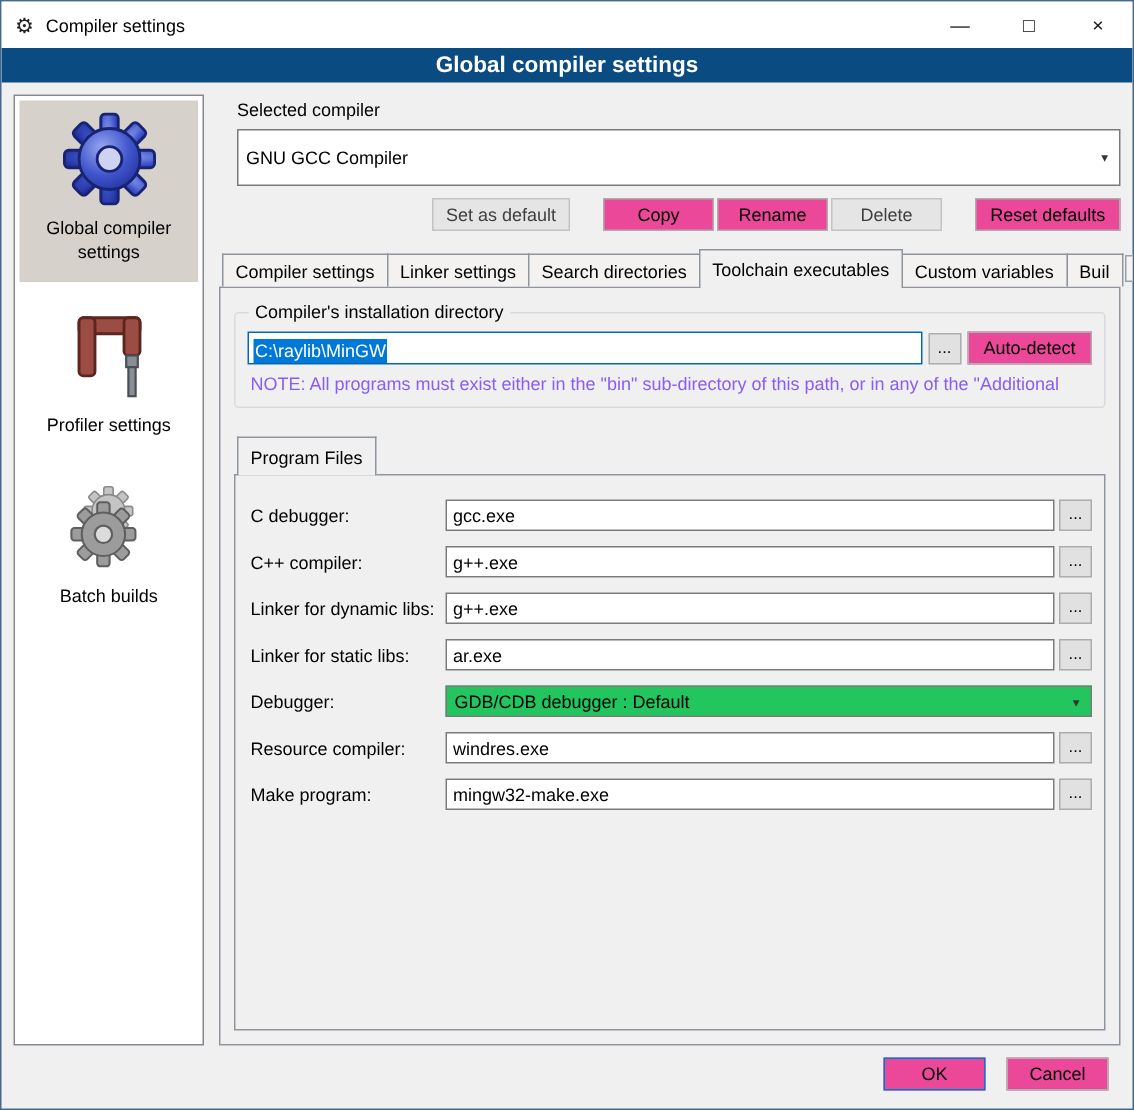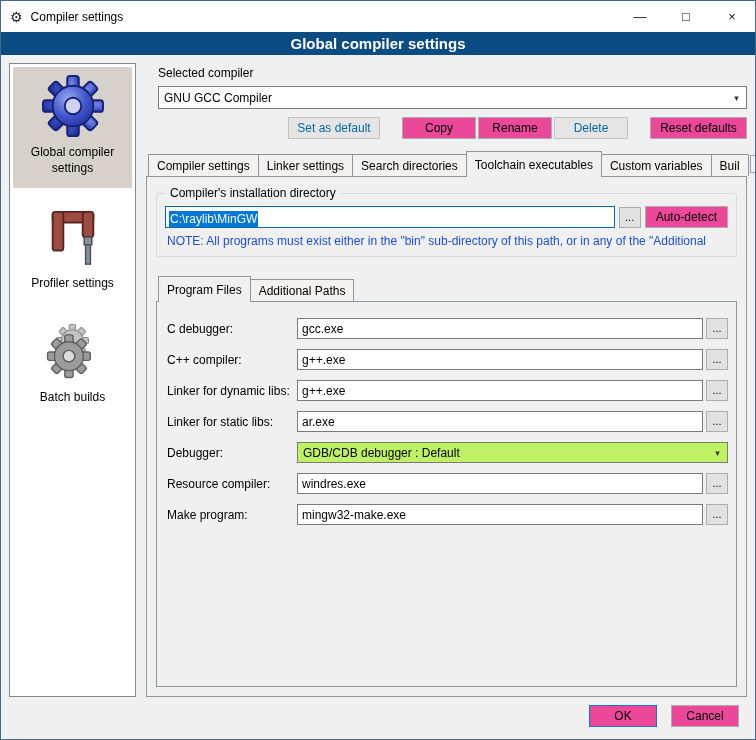--- a/index.html
+++ b/index.html
@@ -30,31 +30,31 @@
   .side-item { display:flex; flex-direction:column; align-items:center; padding:8px 3px 12px; cursor:default; }
   .side-item.selected { background:#d6d2cb; }
   .side-icon { display:flex; align-items:center; justify-content:center; }
   .side-label { margin-top:8px; text-align:center; line-height:1.3; }
   .side-gap { height:12px; }
 
   
   .main { flex:1; display:flex; flex-direction:column; min-width:0; }
   .field-caption { margin:3px 0 6px 12px; }
 
-  .combo { height:23px; border:1px solid #7a7a7a; background:#fff; display:flex;
+  .combo { height:38px; border:1px solid #7a7a7a; background:#fff; display:flex;
            align-items:center; position:relative; padding:0 20px 0 5px; cursor:default; }
   .combo .combo-arrow { position:absolute; right:1px; top:1px; bottom:1px; width:17px;
            display:flex; align-items:center; justify-content:center; font-size:9px; color:#333; }
   .combo-text { white-space:nowrap; overflow:hidden; }
   .compiler-combo { margin-left:12px; }
-  .combo.gray { background:#bef264; }
+  .combo.gray { background:#22c55e; }
 
   .btn { height:22px; background:#ec4899; border:1px solid #adadad; font-family:inherit;
          font-size:12px; padding:0 8px; color:#000; cursor:default; }
-  .btn.disabled { color:#0369a1; background:#e5e5e5; border-color:#c3c3c3; }
+  .btn.disabled { color:#404040; background:#e5e5e5; border-color:#c3c3c3; }
   .btn.default { border-color:#0078d7; }
 
   .compiler-buttons { display:flex; margin:8px 0 0 12px; justify-content:flex-end; }
   .compiler-buttons .w-setdef { width:92px; margin-right:22px; }
   .compiler-buttons .w-mid { width:74px; margin-right:2px; }
   .compiler-buttons .w-del { width:74px; margin-right:22px; }
   .compiler-buttons .w-reset { width:97px; margin-right:0; }
 
   
   .tabstrip { display:flex; align-items:flex-end; margin-top:12px; padding-left:2px;
@@ -74,21 +74,21 @@
   
   .groupbox { border:1px solid #d8dadd; border-radius:3px; padding:12px 8px 4px; position:relative; margin-top:4px; }
   .groupbox-title { position:absolute; top:-8px; left:9px; background:#f0f0f0; padding:0 4px; }
   .dir-row { display:flex; align-items:center; gap:4px; }
   .install-input { flex:1; height:22px; border:1px solid #0067b8; background:#fff;
                    display:flex; align-items:flex-end; padding-left:3px; overflow:hidden; cursor:text; }
   .selection { background:#0078d7; color:#fff; padding:1px 1px; white-space:nowrap; }
   .browse-btn { flex:0 0 22px; width:22px; height:21px; border:1px solid #adadad; background:#e1e1e1;
                 font-family:inherit; font-size:11px; line-height:1; padding:0; cursor:default; }
   .autodetect-btn { height:22px; padding:0 10px; }
-  .note { color:#1d4ed8; margin:6px 2px 4px; white-space:nowrap; overflow:hidden; }
+  .note { color:#8b5cf6; margin:6px 2px 4px; white-space:nowrap; overflow:hidden; }
 
   
   .subtabstrip { display:flex; align-items:flex-end; margin-top:19px; padding-left:2px;
                  position:relative; z-index:3; }
   .subpanel { flex:1; border:1px solid #8f959d; background:#f0f0f0; margin-top:0;
               padding:16px 8px 0 10px; min-height:0; position:relative; z-index:1; }
 
   
   .field-row { display:flex; align-items:center; margin-bottom:10px; }
   .field-label { flex:0 0 130px; }
@@ -226,21 +226,20 @@
               <span class="selection">C:\raylib\MinGW</span>
             </div>
             <button class="browse-btn">...</button>
             <button class="btn autodetect-btn">Auto-detect</button>
           </div>
           <div class="note">NOTE: All programs must exist either in the "bin" sub-directory of this path, or in any of the "Additional</div>
         </div>
 
         <div class="subtabstrip">
           <div class="tab active">Program Files</div>
-          <div class="tab">Additional Paths</div>
         </div>
 
         <div class="subpanel">
 
           <div class="field-row">
             <span class="field-label">C debugger:</span>
             <input class="field-input" value="gcc.exe" style="">
             <button class="browse-btn">...</button>
           </div>
 

